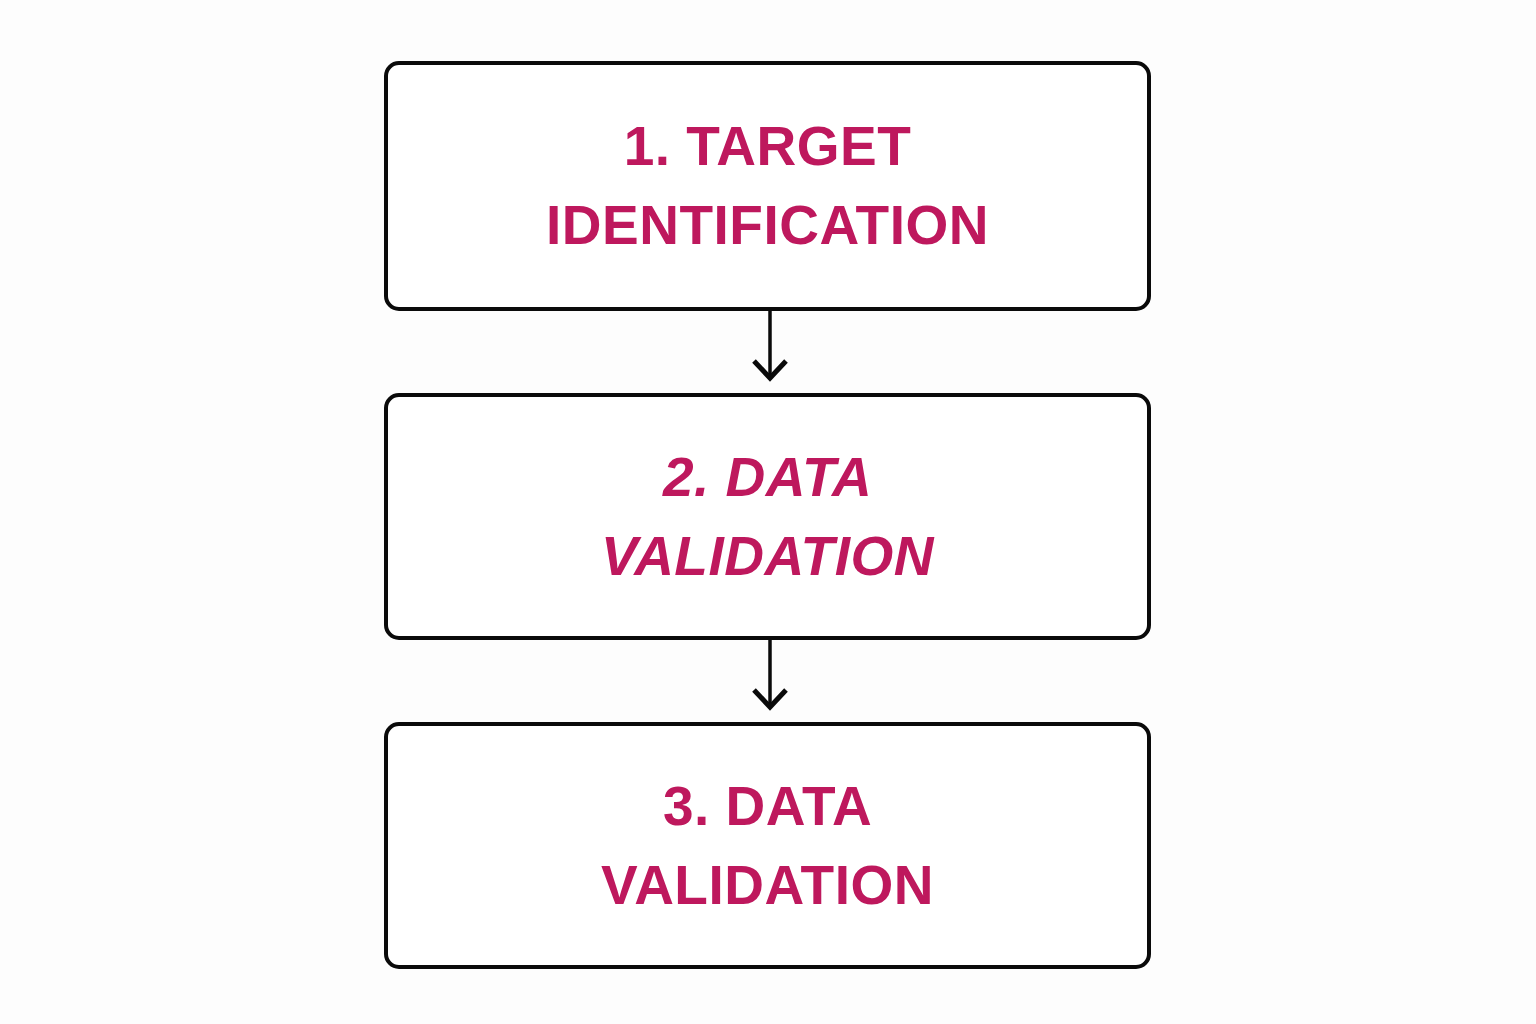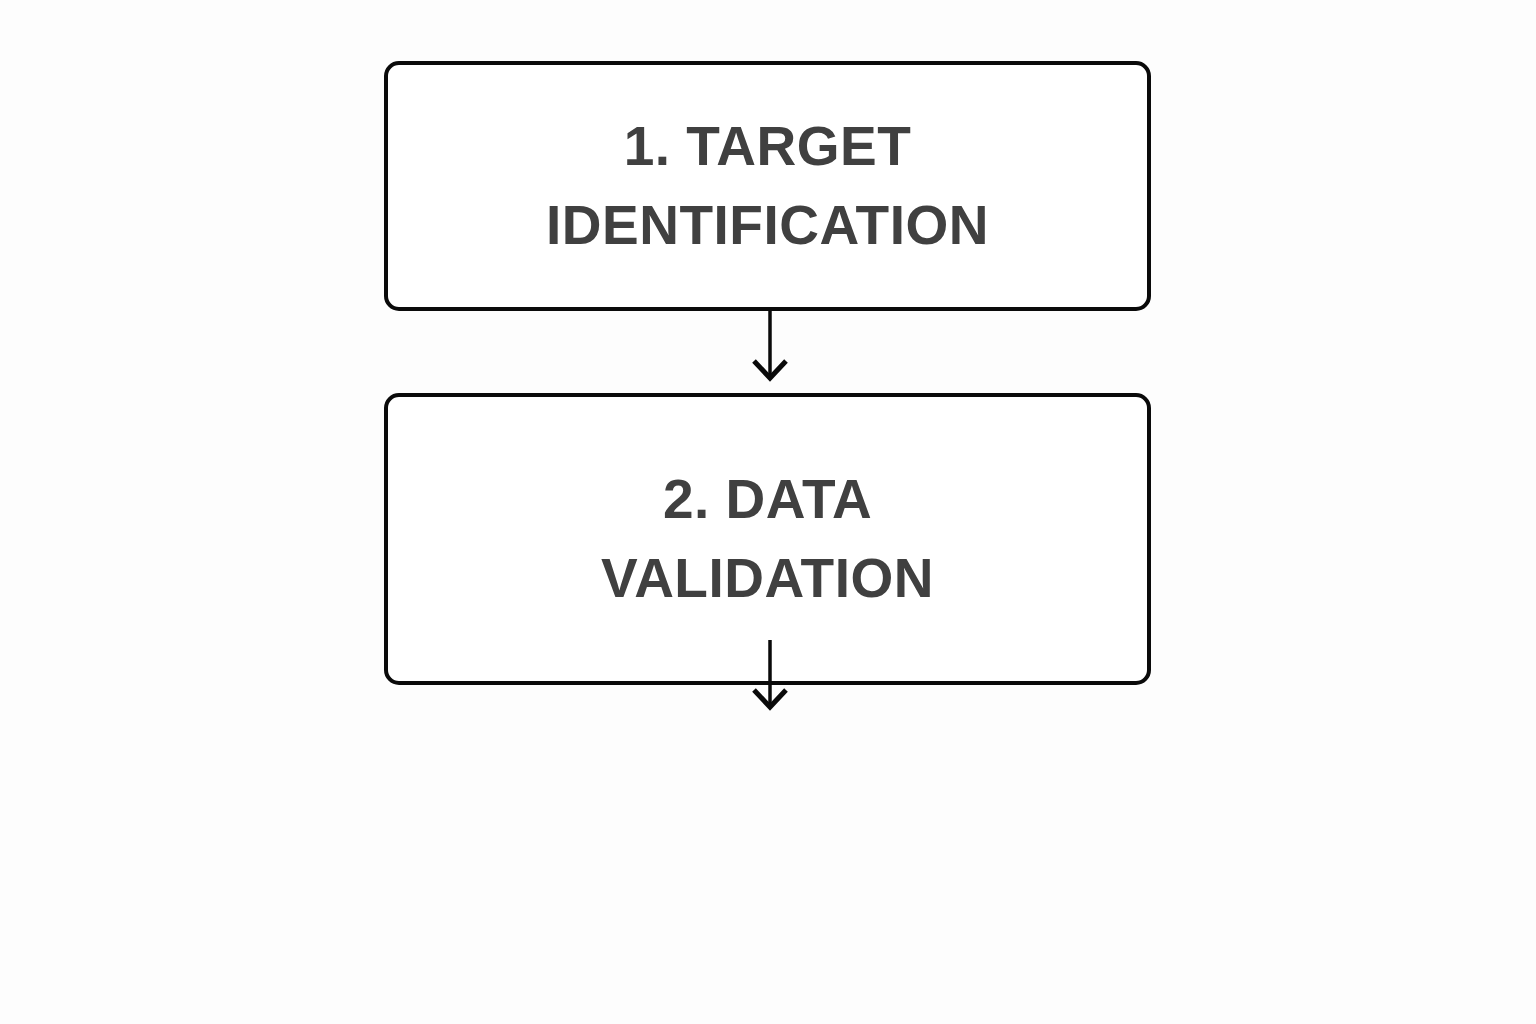--- a/index.html
+++ b/index.html
@@ -26,29 +26,29 @@
     box-sizing: border-box;
     border: 4px solid #0a0a0a;
     border-radius: 15px;
     background: #ffffff;
     display: flex;
     flex-direction: column;
     align-items: center;
     justify-content: center;
   }
   #box-1 { top: 61px;  height: 250px; }
-  #box-2 { top: 393px; height: 292px; }
+  #box-2 { top: 393px; height: 247px; font-style: italic; }
   #box-3 { top: 722px; height: 247px; }
 
   .box-line {
     font-size: 55px;
     font-weight: bold;
     line-height: 79px;
     letter-spacing: 0.5px;
-    color: #404040;
+    color: #be185d;
     text-align: center;
     white-space: nowrap;
   }
 
   .flow-arrow {
     position: absolute;
     left: 735px;
     width: 70px;
   }
   #arrow-1 { top: 311px; height: 83px; }
@@ -77,14 +77,18 @@
     <div class="box-line">VALIDATION</div>
   </div>
 
   <div class="flow-arrow" id="arrow-2">
     <svg width="70" height="83" viewBox="0 0 70 83" xmlns="http://www.w3.org/2000/svg">
       <path d="M35 0 L35 66" stroke="#0a0a0a" stroke-width="3.5" fill="none"></path>
       <path d="M19 50 L35 67 L51 50" stroke="#0a0a0a" stroke-width="5" fill="none" stroke-linecap="butt" stroke-linejoin="miter"></path>
     </svg>
   </div>
 
+  <div class="flow-box" id="box-3">
+    <div class="box-line">3. DATA</div>
+    <div class="box-line">VALIDATION</div>
+  </div>
 
 </div>
 
 </body></html>

